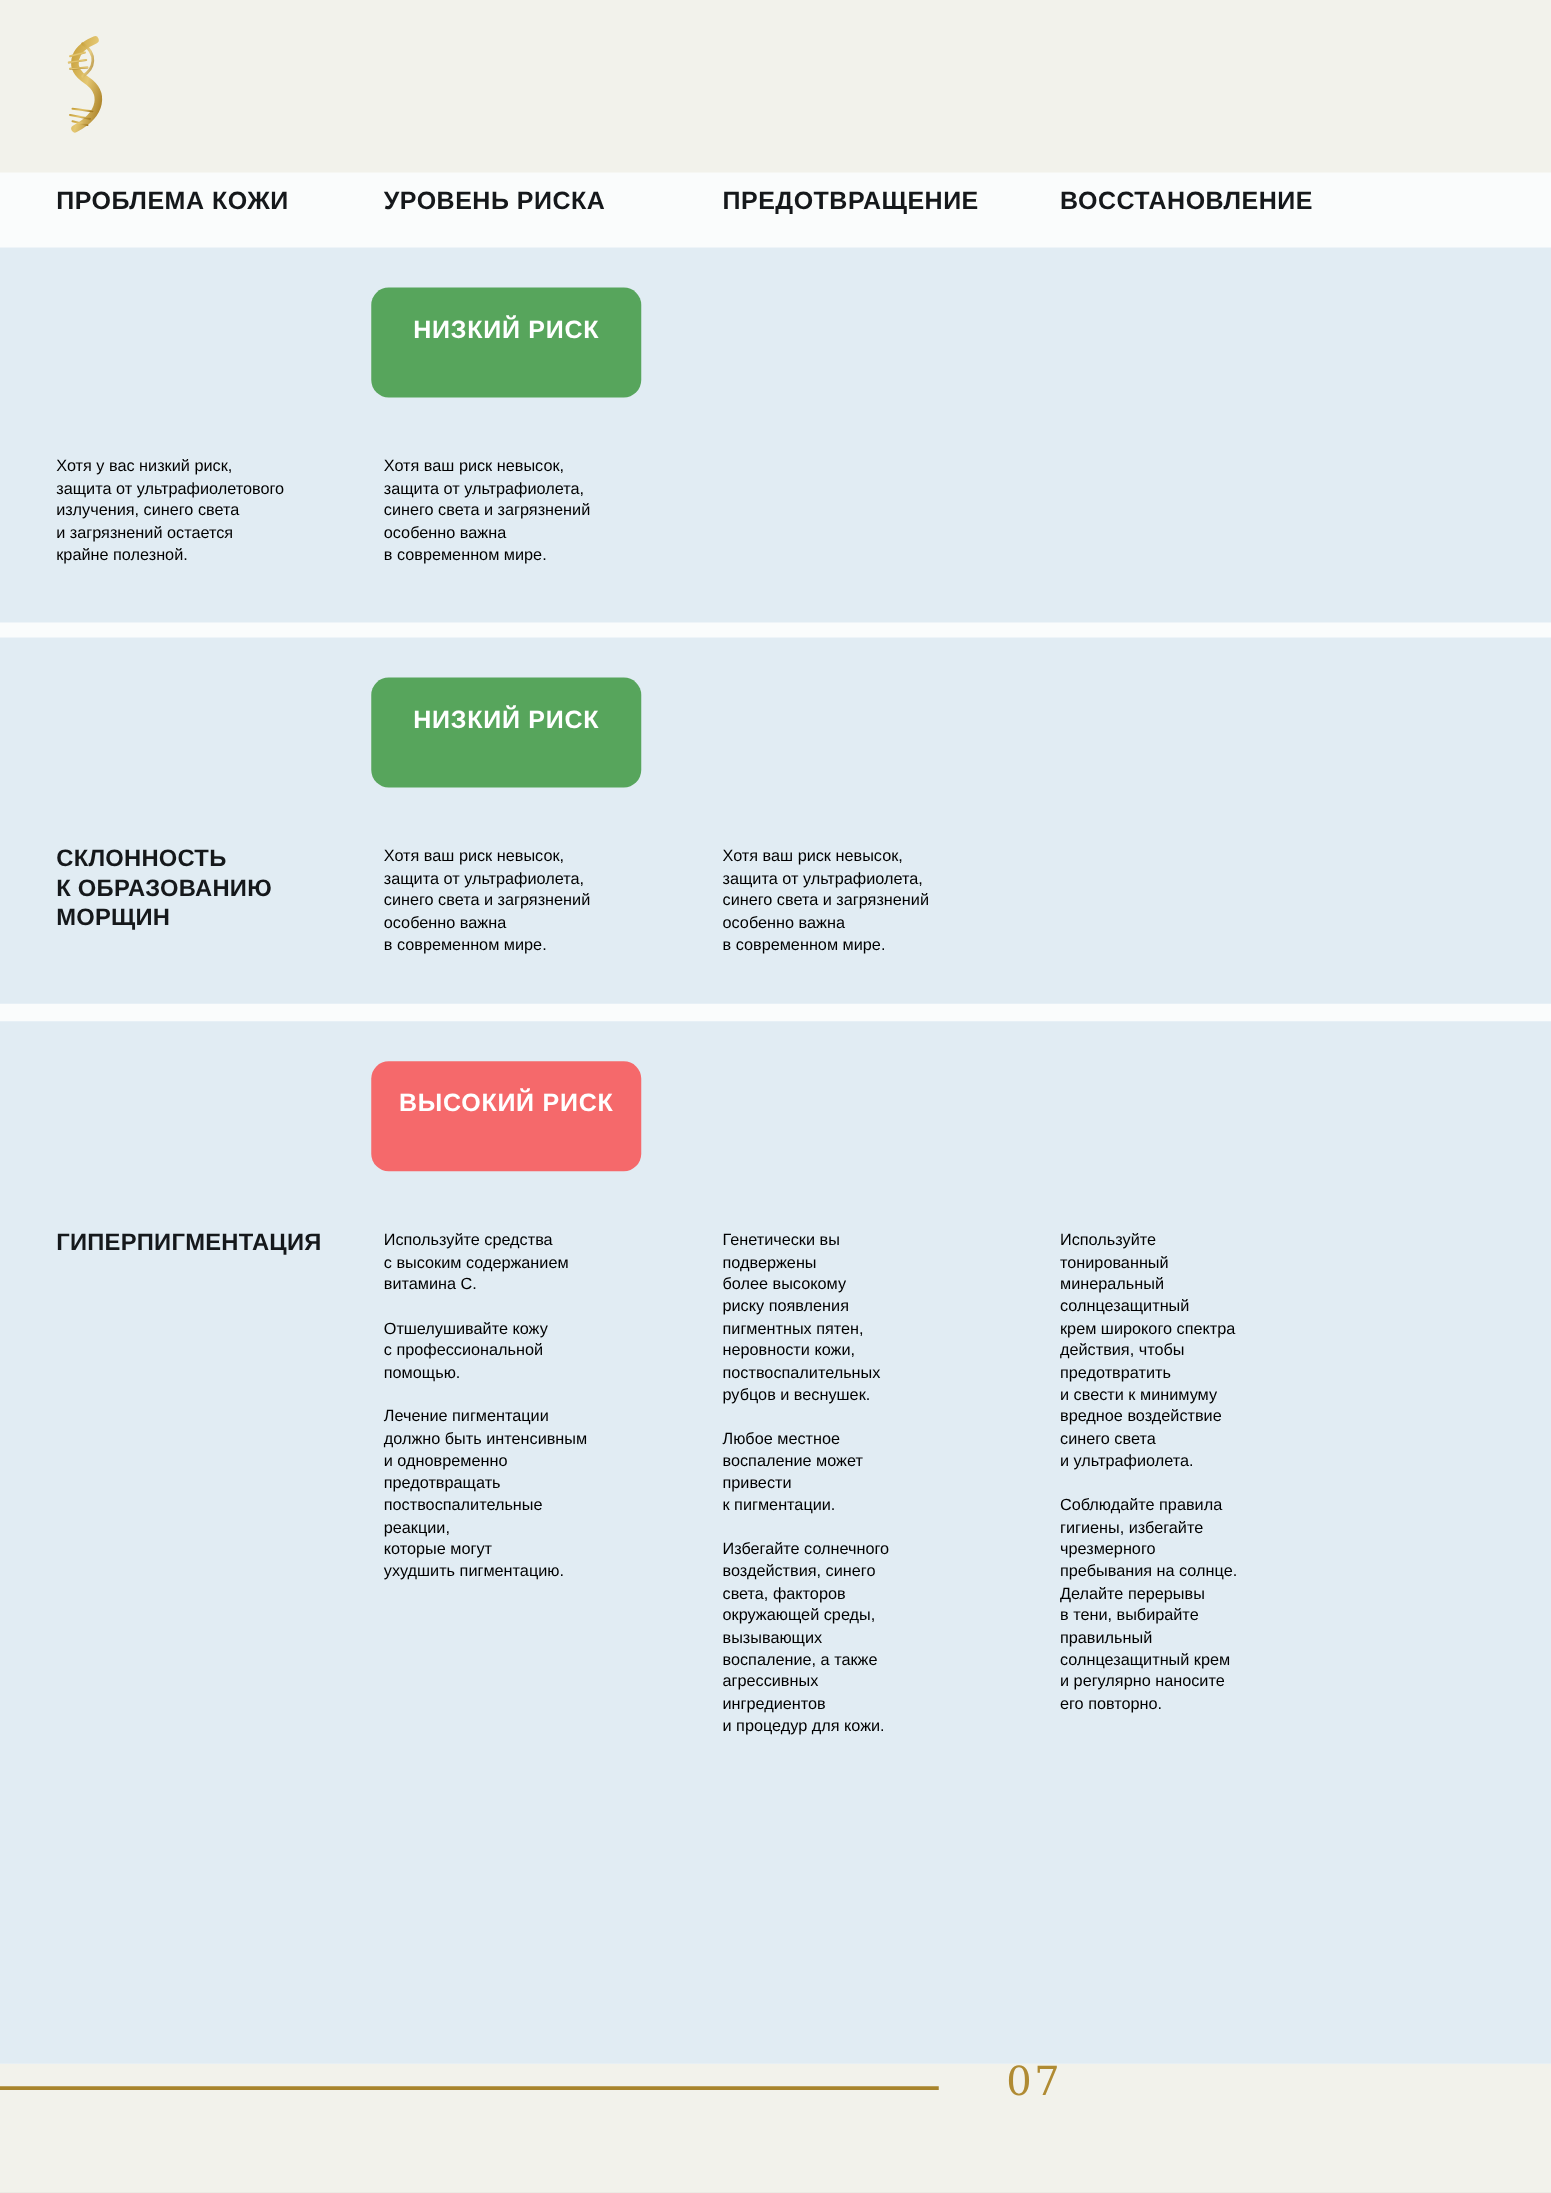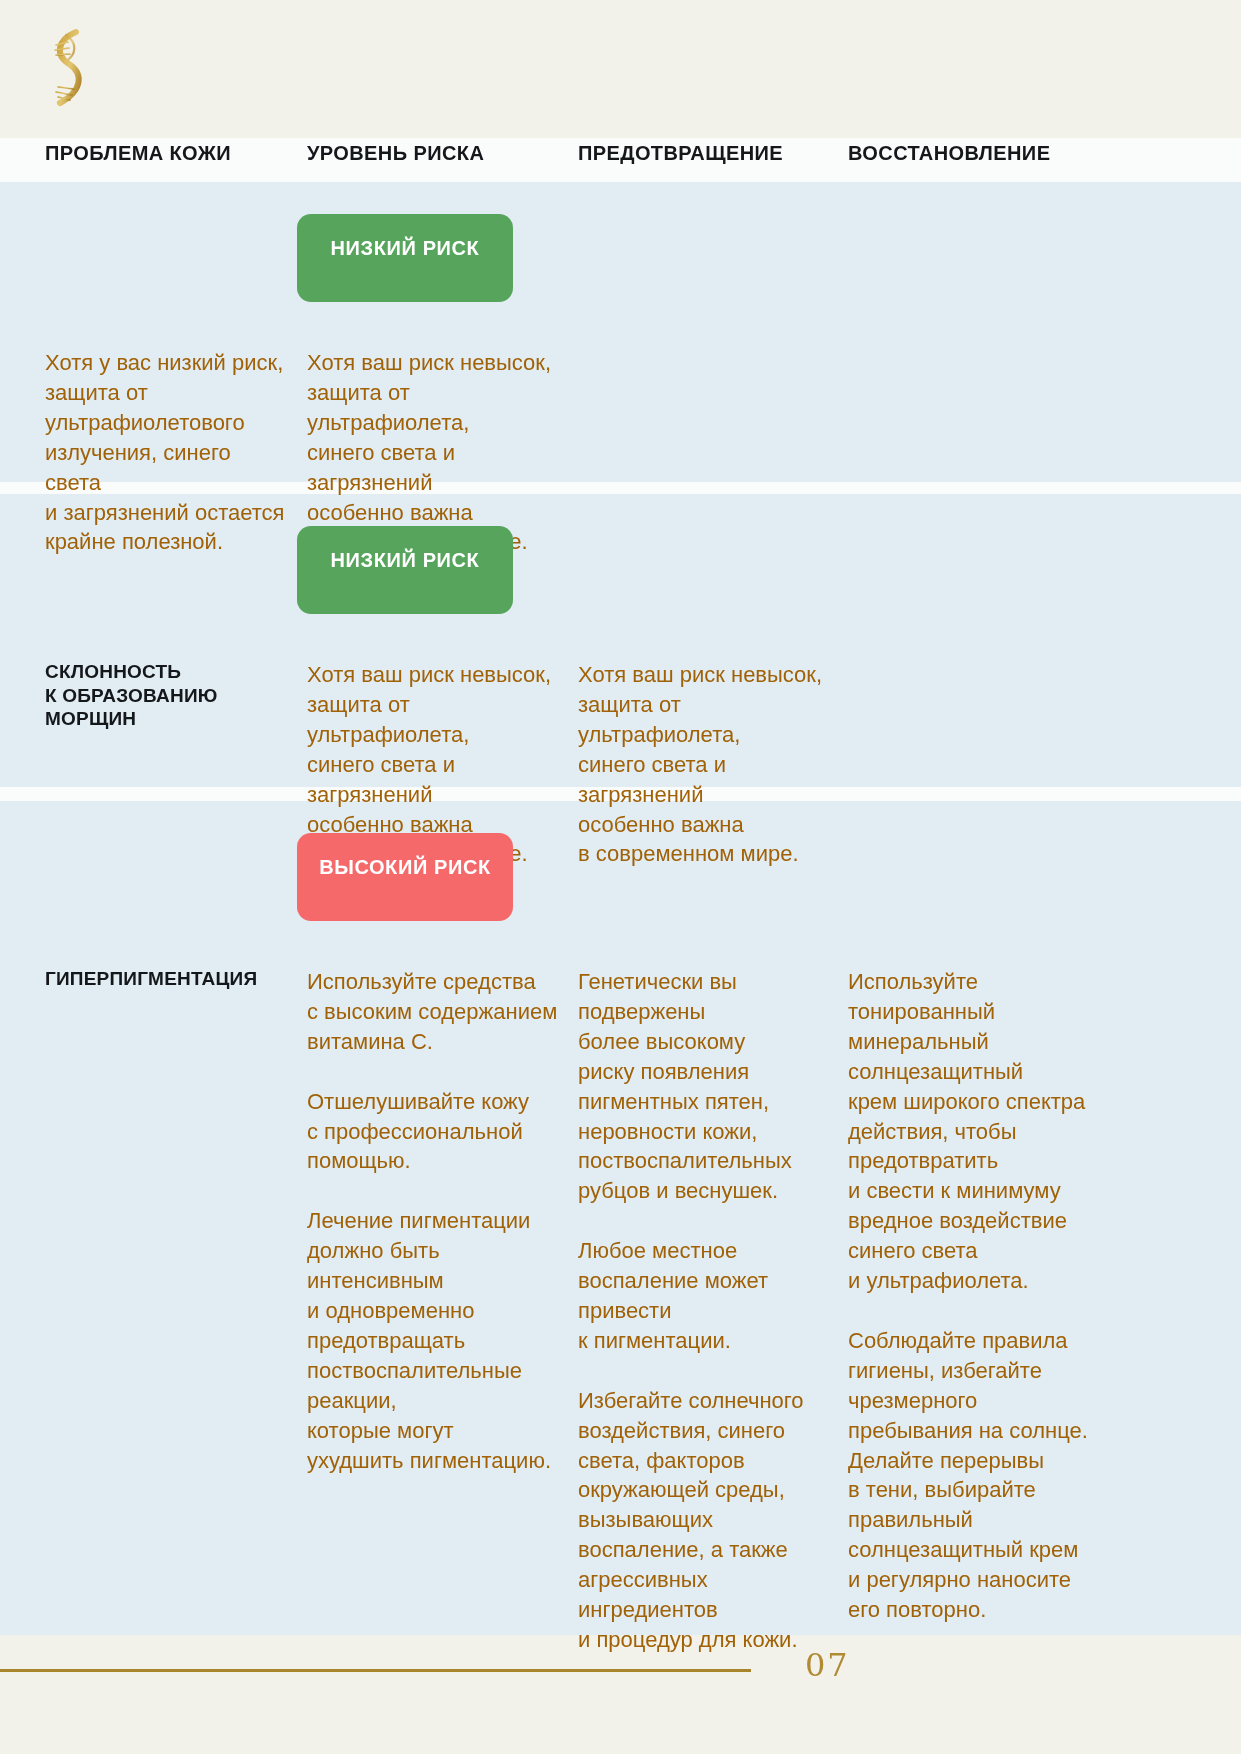--- a/index.html
+++ b/index.html
@@ -8,21 +8,21 @@
     background:#f2f2eb; overflow:hidden;
     font-family:"Liberation Sans","DejaVu Sans",sans-serif;
   }
   
   .top-strip { height:138px; position:relative; }
   .logo { position:absolute; left:45px; top:28px; width:44px; height:80px; }
 
   
   .table-area { background:#fafcfc; }
   .head-band {
-    height:44px; display:grid; grid-template-columns:262px 271px 270px 1fr;
+    height:60px; display:grid; grid-template-columns:262px 271px 270px 1fr;
     align-items:center; padding:0 0 14px 45px; box-sizing:border-box;
   }
   .head-cell { font-size:20px; font-weight:700; color:#15181b; letter-spacing:0.4px; }
 
   .card { background:#e1ecf3; padding:32px 0 0 45px; box-sizing:border-box; }
   .card.c1 { height:300px; margin-bottom:12px; }
   .card.c2 { height:293px; margin-bottom:14px; }
   .card.c3 { height:834px; }
 
   .badge {
@@ -32,21 +32,21 @@
   }
   .badge.low  { background:var(--badge-low,#57a55c); }
   .badge.high { background:var(--badge-high,#f5696b); }
 
   .content { display:grid; grid-template-columns:262px 271px 270px 1fr; margin-top:46px; }
   .problem {
     font-size:19px; font-weight:700; color:#15181b; line-height:1.24;
     letter-spacing:0.2px; white-space:pre-line; padding-right:16px;
   }
   .cell {
-    font-size:22px; color:#a16207; line-height:1.36;
+    font-size:13px; color:#000000; line-height:1.36;
     white-space:pre-line; padding-right:18px;
   }
 
   
   .footer-line {
     position:absolute; top:1669px; left:0; width:751px; height:3px;
     background:var(--gold,#a8842c);
   }
   .page-number {
     position:absolute; top:1646px; left:805px;

